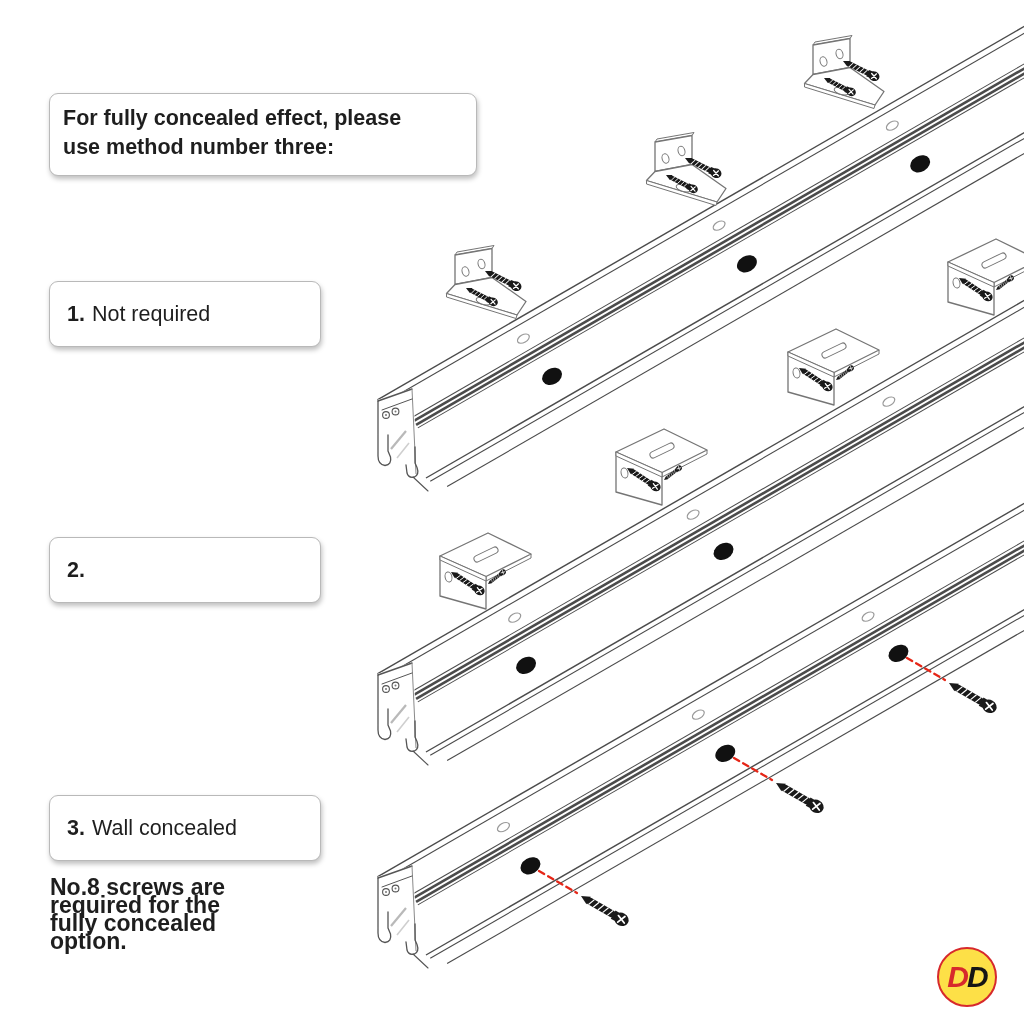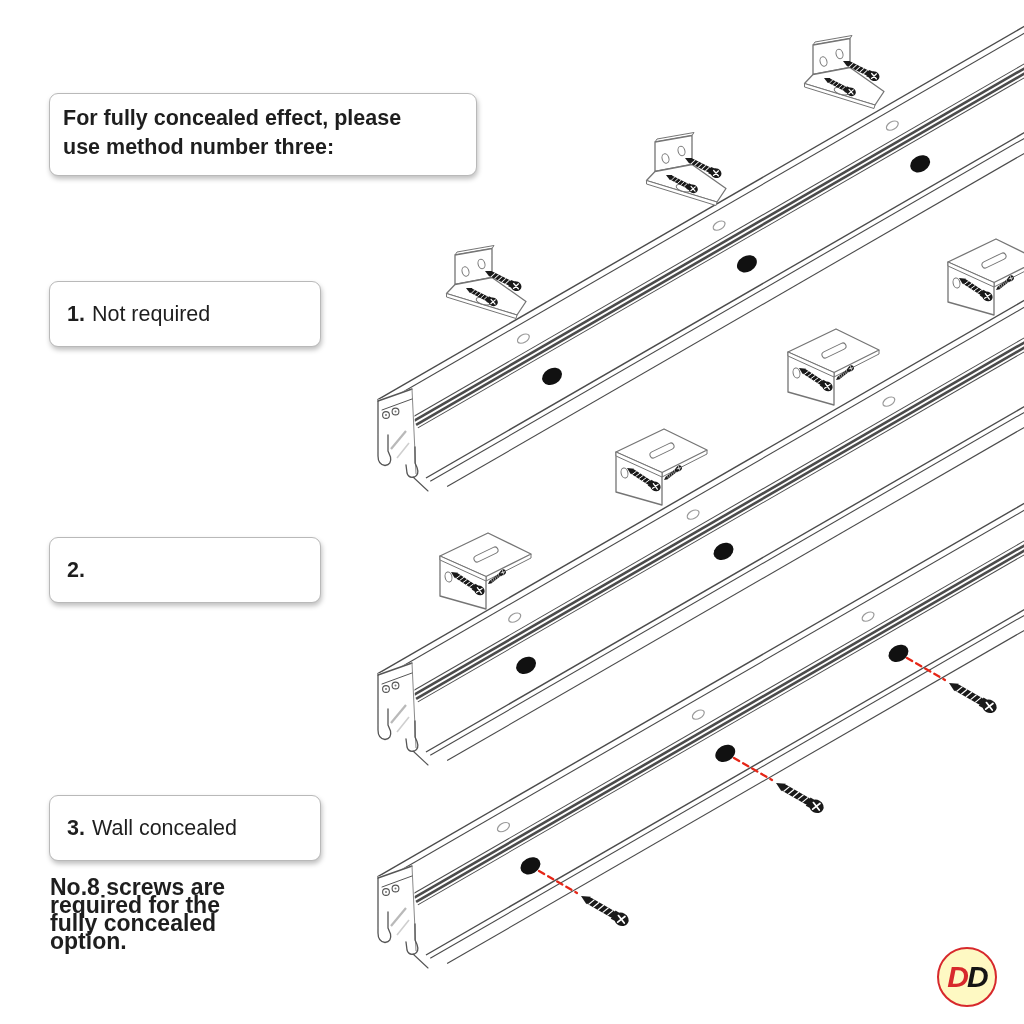--- a/index.html
+++ b/index.html
@@ -14,21 +14,21 @@
   #intro-box .txt{font-size:21.5px;font-weight:bold;line-height:29px;width:366px;}
   .method-box{left:49px;width:272px;height:66px;display:flex;align-items:center;padding-left:17px;
               font-size:21.5px;}
   .method-box .num{font-weight:bold;margin-right:7px;}
   .method-box .lbl{font-weight:normal;}
   #method-1{top:281px;}
   #method-2{top:537px;}
   #method-3{top:795px;}
   #note{left:50px;top:878px;width:196px;font-size:23px;font-weight:bold;line-height:18px;}
   #logo{left:937px;top:947px;width:56px;height:56px;border:2.5px solid #d7292c;border-radius:50%;
-        display:flex;align-items:center;justify-content:center;background:#fef9c3;}
+        display:flex;align-items:center;justify-content:center;background:#fde047;}
   #logo .dd{font-size:30px;font-weight:bold;font-style:italic;letter-spacing:-2px;}
   #logo .d1{color:#d7292c;}
   #logo .d2{color:#151515;}
   
   .ln{stroke:#4b4b4b;fill:none;}
   .cap-ln{stroke:#555;fill:none;stroke-linejoin:round;stroke-linecap:round;}
   .br{stroke:#757575;fill:#fff;stroke-width:1.3;stroke-linejoin:round;}
   .brthin{stroke:#757575;fill:#fff;stroke-width:1;stroke-linejoin:round;}
   .scr{fill:#1a1a1a;}
   .thr{stroke:#fff;stroke-width:0.9;fill:none;}

